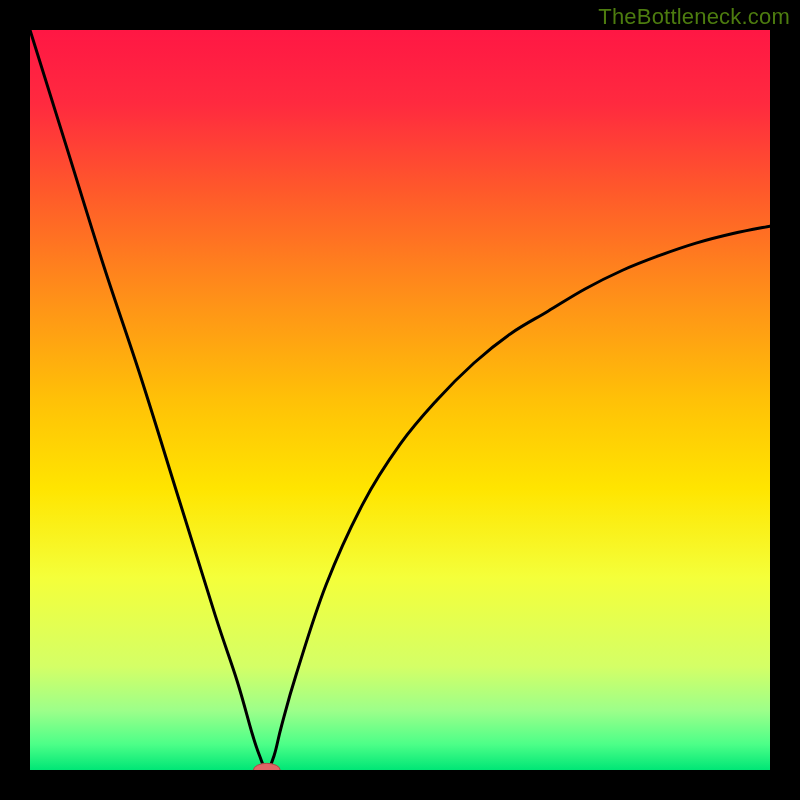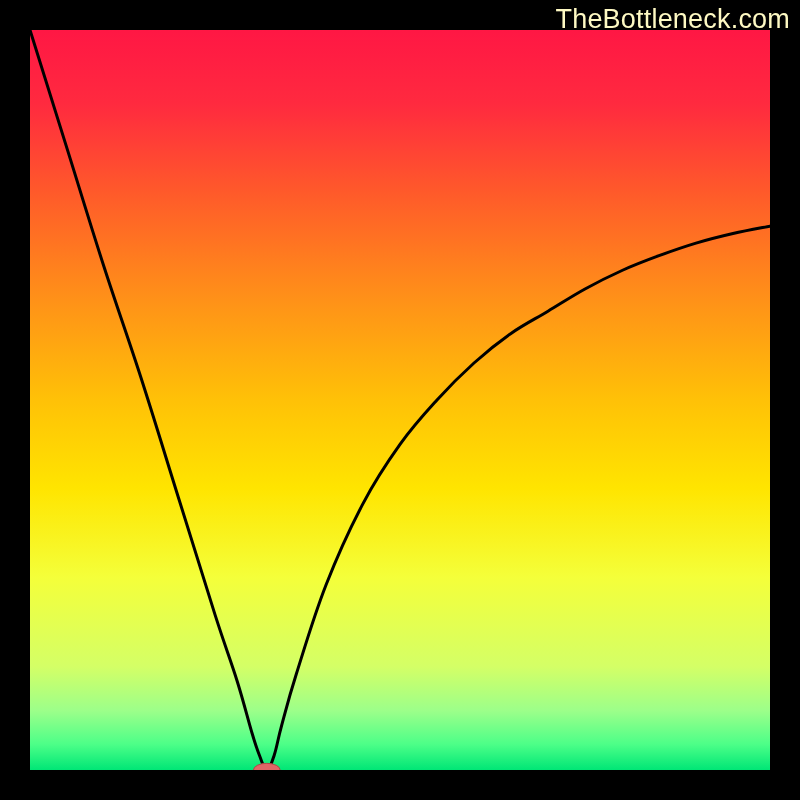--- a/index.html
+++ b/index.html
@@ -14,22 +14,22 @@
   .frame {
     position: relative;
     width: 800px;
     height: 800px;
     background: #000;
   }
   .watermark {
     position: absolute;
     top: 4px;
     right: 10px;
-    color: #fef9c3;
-    font-size: 27px;
+    color: #4d7c0f;
+    font-size: 22px;
     font-weight: 500;
     letter-spacing: 0.2px;
     z-index: 20;
     margin-left: 45px;
   }
   svg {
     display: block;
   }
 </style>
 </head>

